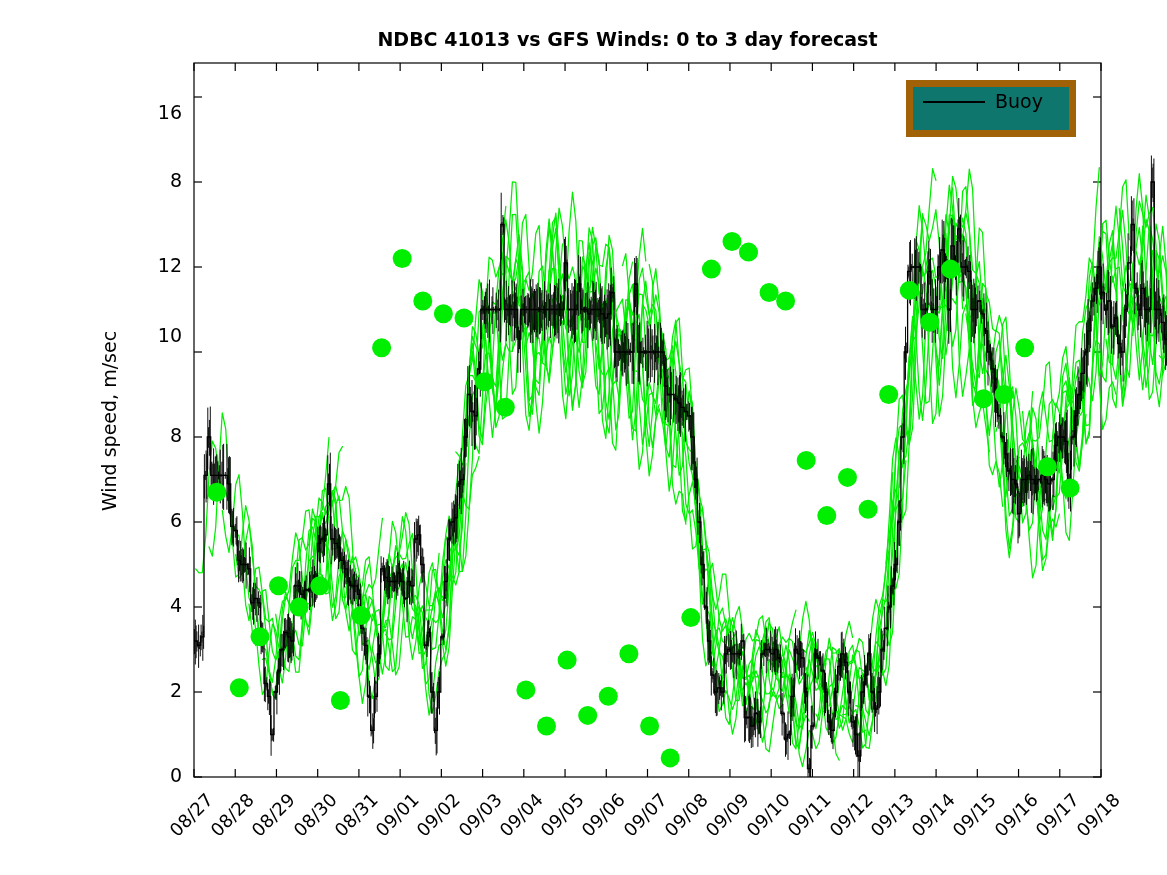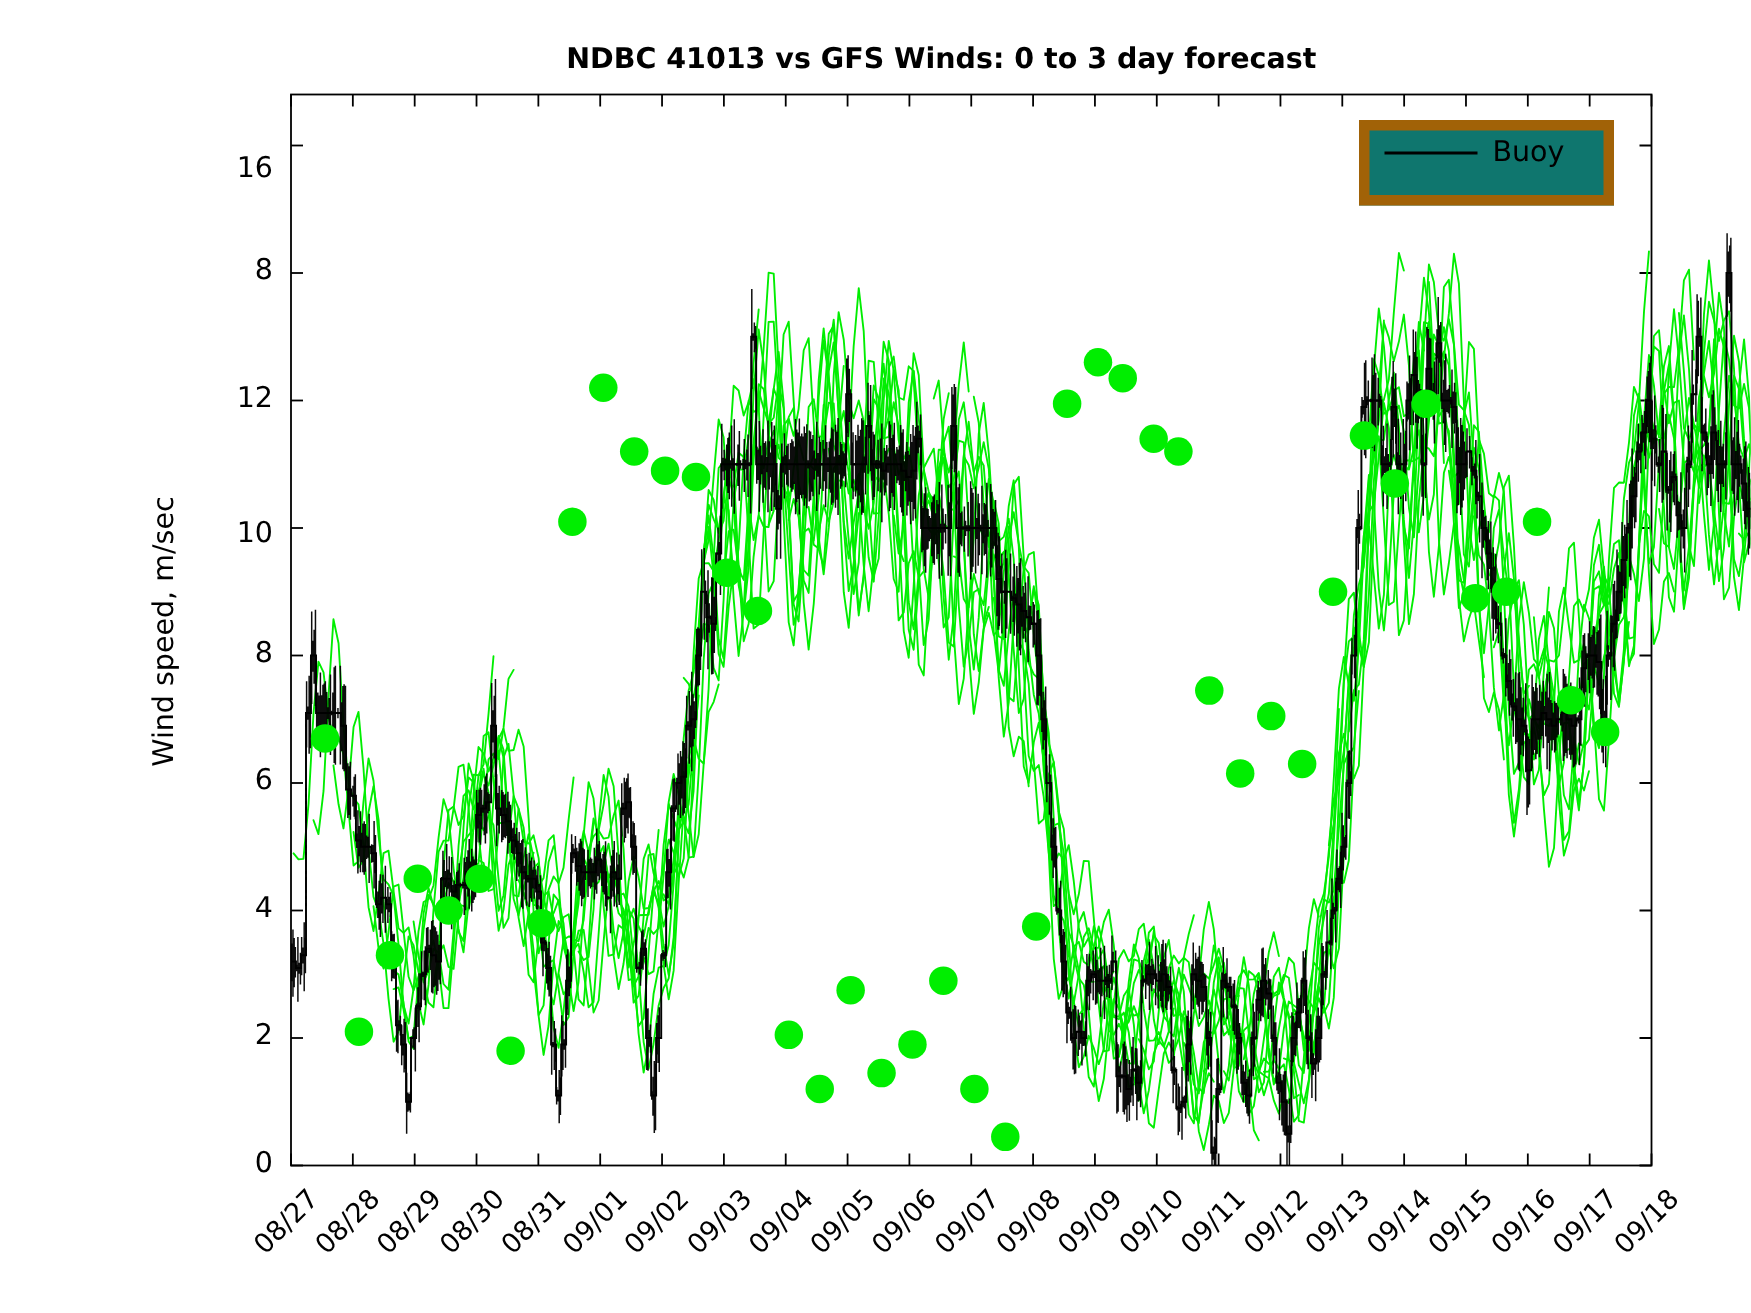--- a/index.html
+++ b/index.html
@@ -297,21 +297,21 @@
         <circle cx="1026.1" cy="488.0" r="9.5" fill="#00ee00" stroke="none"></circle>
       </g>
   </svg>
 
   <div id="y-tick-labels">
       <div class="ytl-wrap" style="left: 98px; top: 764px;">0</div>
       <div class="ytl-wrap" style="left: 98px; top: 679px;">2</div>
       <div class="ytl-wrap" style="left: 98px; top: 594px;">4</div>
       <div class="ytl-wrap" style="left: 98px; top: 509px;">6</div>
       <div class="ytl-wrap" style="left: 98px; top: 424px;">8</div>
-      <div class="ytl-wrap" style="left: 98px; top: 344px;">10</div>
+      <div class="ytl-wrap" style="left: 98px; top: 324px;">10</div>
       <div class="ytl-wrap" style="left: 98px; top: 254px; text-align: right;">12</div>
       <div class="ytl-wrap" style="left: 98px; top: 169px;">8</div>
       <div class="ytl-wrap" style="left: 98px; top: 101px;">16</div>
     </div>
   <div id="x-tick-labels">
       <div class="xtl" style="left: 98px; top: 789px; width: 60px;">08/27</div>
       <div class="xtl" style="left: 139.227px; top: 789px; width: 60px;">08/28</div>
       <div class="xtl" style="left: 180.455px; top: 789px; width: 60px;">08/29</div>
       <div class="xtl" style="left: 221.682px; top: 789px; width: 60px;">08/30</div>
       <div class="xtl" style="left: 262.909px; top: 789px; width: 60px;">08/31</div>

